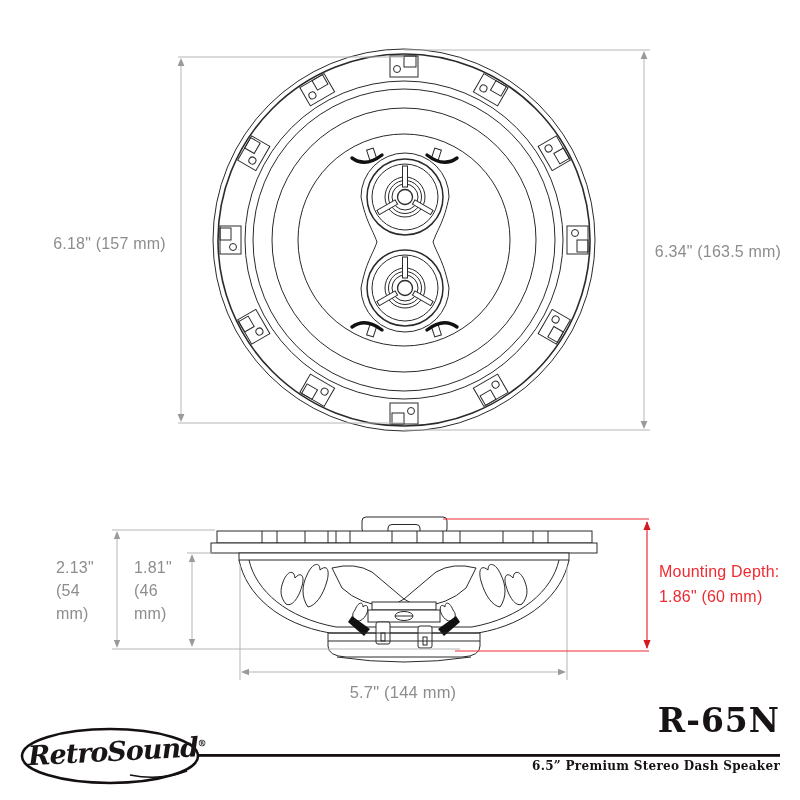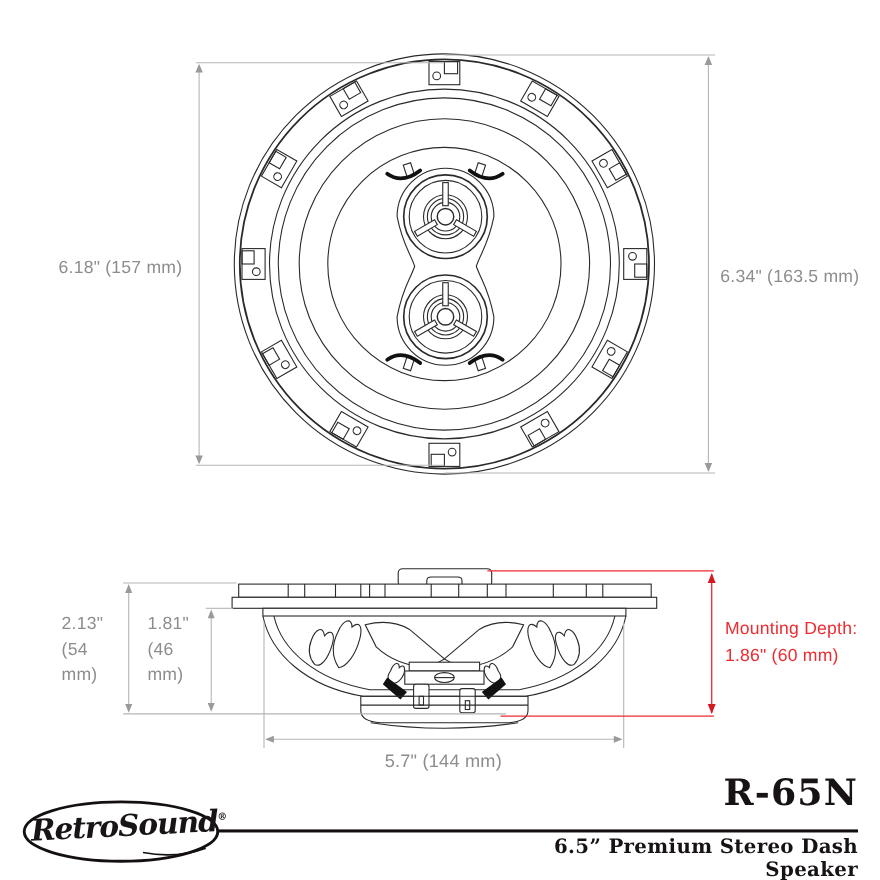--- a/index.html
+++ b/index.html
@@ -11,21 +11,21 @@
   .center{text-align:center;}
   .red{color:#ee2b31;line-height:25px;}
   .brand{position:absolute;left:28px;top:736px;width:165px;text-align:center;
          font-family:"DejaVu Serif",serif;font-style:italic;font-weight:bold;
          font-size:27px;color:#191516;transform:rotate(-3deg);letter-spacing:-1px;}
   .brand sup{font-size:9px;font-style:normal;vertical-align:super;letter-spacing:0;}
   .model{position:absolute;left:540px;top:701px;width:240px;text-align:right;
          font-family:"DejaVu Serif",serif;font-weight:bold;font-size:33px;
          color:#171314;letter-spacing:1px;}
   .tagline{position:absolute;left:440px;top:759px;width:340px;text-align:right;
-         font-family:"DejaVu Serif",serif;font-weight:bold;font-size:18px;
+         font-family:"DejaVu Serif",serif;font-weight:bold;font-size:12px;
          color:#171314;letter-spacing:.3px;}
 </style>
 </head>
 <body>
 
 <div id="stage">
 
 <svg id="lineart" width="800" height="800" viewBox="0 0 800 800">
 
   <g stroke="#2a2a2a" fill="none" stroke-width="1">

